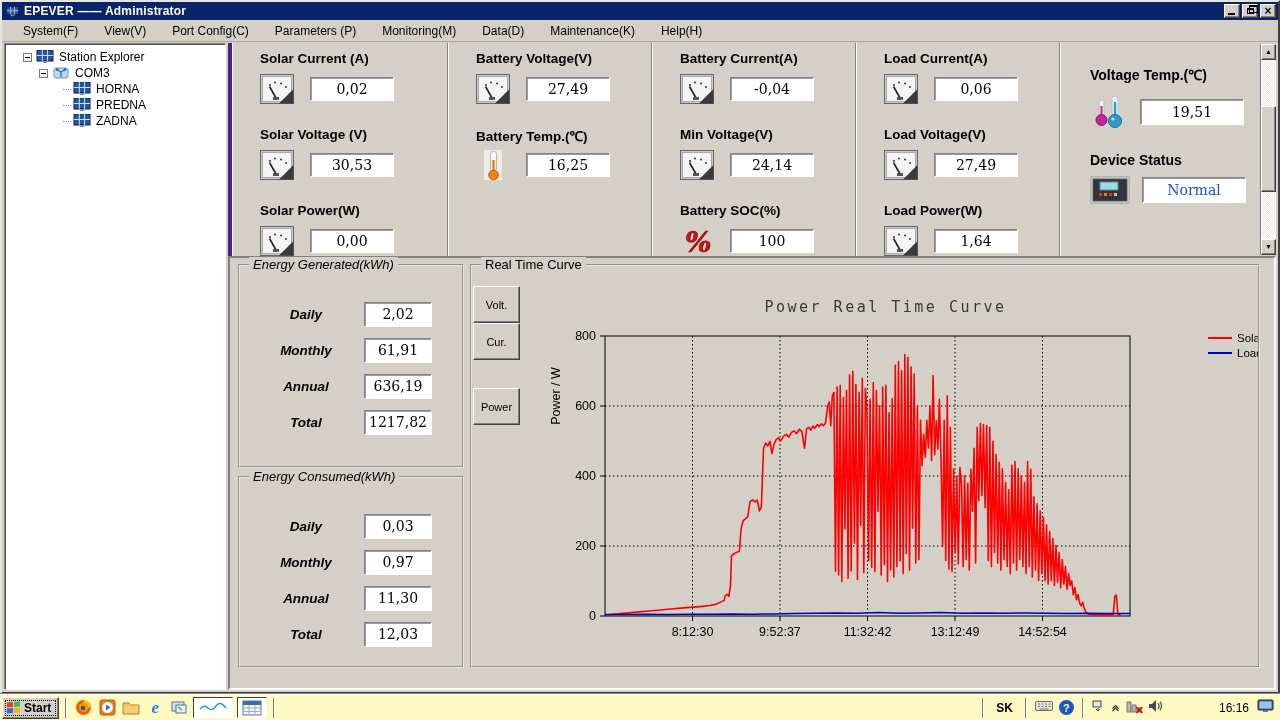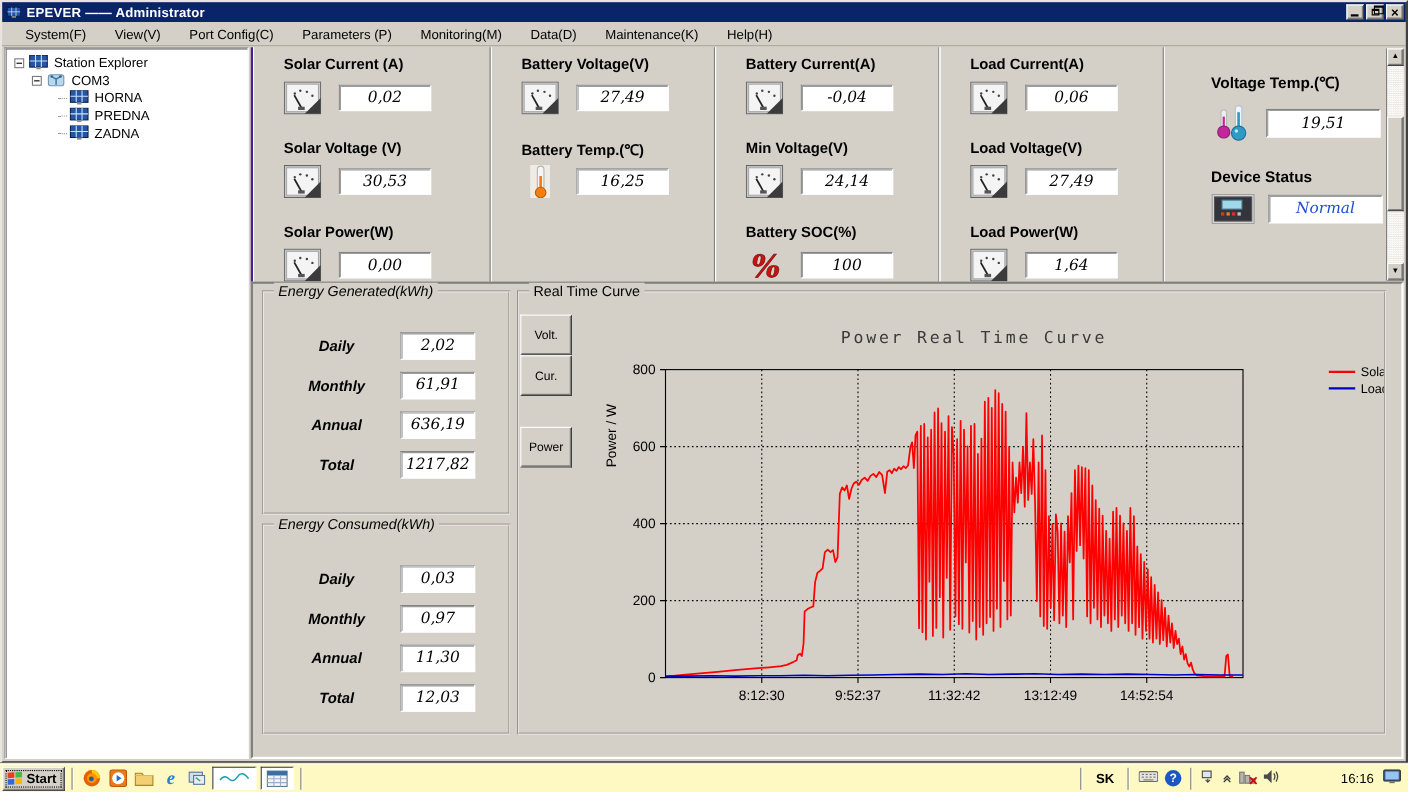--- a/index.html
+++ b/index.html
@@ -21,40 +21,40 @@
   .glyph-x { font-family:"Liberation Sans",sans-serif; font-size:12px; line-height:12px; }
 
   .menubar { height:22px; display:flex; align-items:center; padding-left:8px; flex:none; border-bottom:1px solid #aca899; }
   .menu-item { padding:0 13px; font-size:12px; height:18px; line-height:18px; cursor:default; }
 
   .main-row { flex:1; display:flex; min-height:0; }
 
   
   .tree-panel { width:222px; flex:none; background:#fff; margin:1px 2px 2px 2px;
     border:1px solid; border-color:#808080 #fff #fff #808080; box-shadow:inset 1px 1px 0 #555;
-    padding:5px 2px; font-size:12px; overflow:hidden; }
+    padding:5px 12px; font-size:12px; overflow:hidden; }
   .tree-row { display:flex; align-items:center; height:16px; white-space:nowrap; }
   .tree-expander { width:9px; height:9px; border:1px solid #7b7b7b; background:#fff; position:relative; flex:none; margin-right:4px;}
   .tree-expander:before { content:""; position:absolute; left:1px; top:3px; width:5px; height:1px; background:#000; }
   .tree-dots { width:8px; border-top:1px dotted #9a9a9a; flex:none; margin-right:2px;}
   .tree-icon { width:18px; height:14px; flex:none; margin-right:5px; }
   .indent1 { padding-left:6px; } .indent2 { padding-left:22px; } .indent3 { padding-left:46px; }
 
   
   .content { flex:1; display:flex; flex-direction:column; margin:1px 2px 2px 0; min-width:0; }
 
   
-  .monitors { height:213px; flex:none; display:flex; position:relative; border-left:2px solid #4c1d95;gap:13px; }
+  .monitors { height:213px; flex:none; display:flex; position:relative; border-left:4px solid #4c1d95; }
   .mon-col { border-right:1px solid #808080; box-shadow:1px 0 0 #fff, inset 1px 0 0 #fff; padding:8px 0 0 28px; }
   .gauge-cell { margin-bottom:23px; }
   .gauge-label { font-weight:bold; font-size:13.5px; height:17px; margin-bottom:6px; white-space:nowrap;}
   .gauge-row { display:flex; align-items:center; height:30px; }
   .gauge-icon { width:34px; height:30px; flex:none; margin-right:16px; }
   .valbox { background:#fff; border:1px solid; border-color:#848484 #fff #fff #848484; box-shadow:inset 1px 1px 0 #9c9c9c;
-    font-family:"DejaVu Serif", serif; font-style:italic; font-size:14px; text-align:center; }
+    font-family:"DejaVu Serif", serif; font-size:14px; text-align:center; }
   .gauge-value { width:84px; height:24px; line-height:22px; }
 
   .device-panel { flex:1; padding:22px 0 0 30px; }
   .device-label { font-weight:bold; font-size:14px; margin-bottom:8px;}
   .device-row { display:flex; align-items:center; margin-bottom:20px; }
   .device-row .dicon { margin-right:12px; }
   .device-value { width:104px; height:26px; line-height:24px; }
   .status-green { color:#1d4ed8; }
 
   

